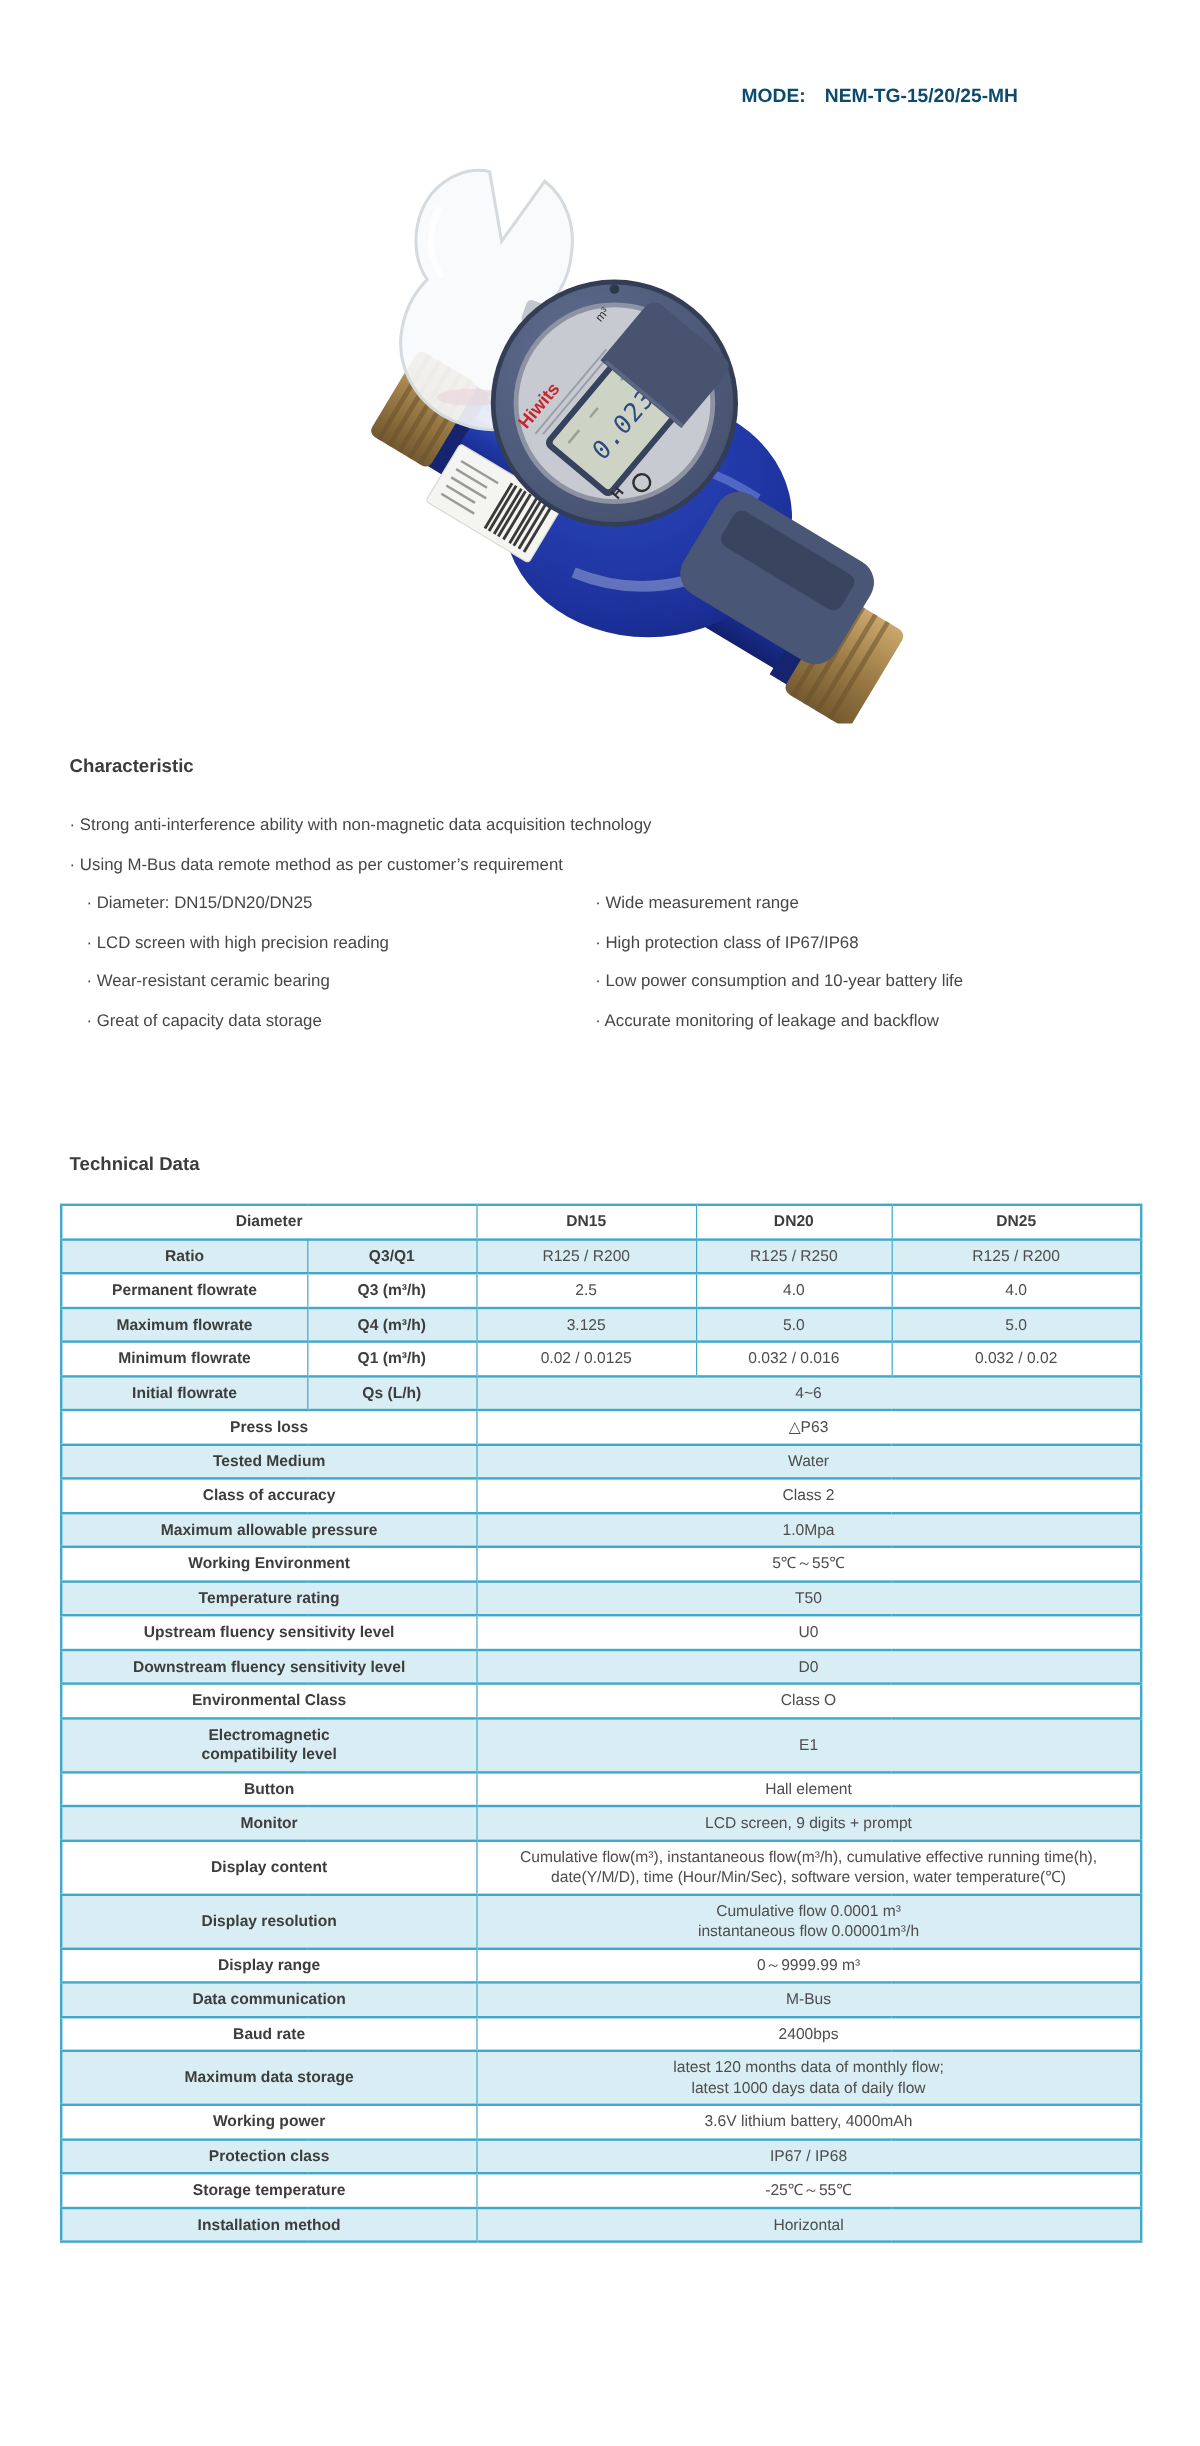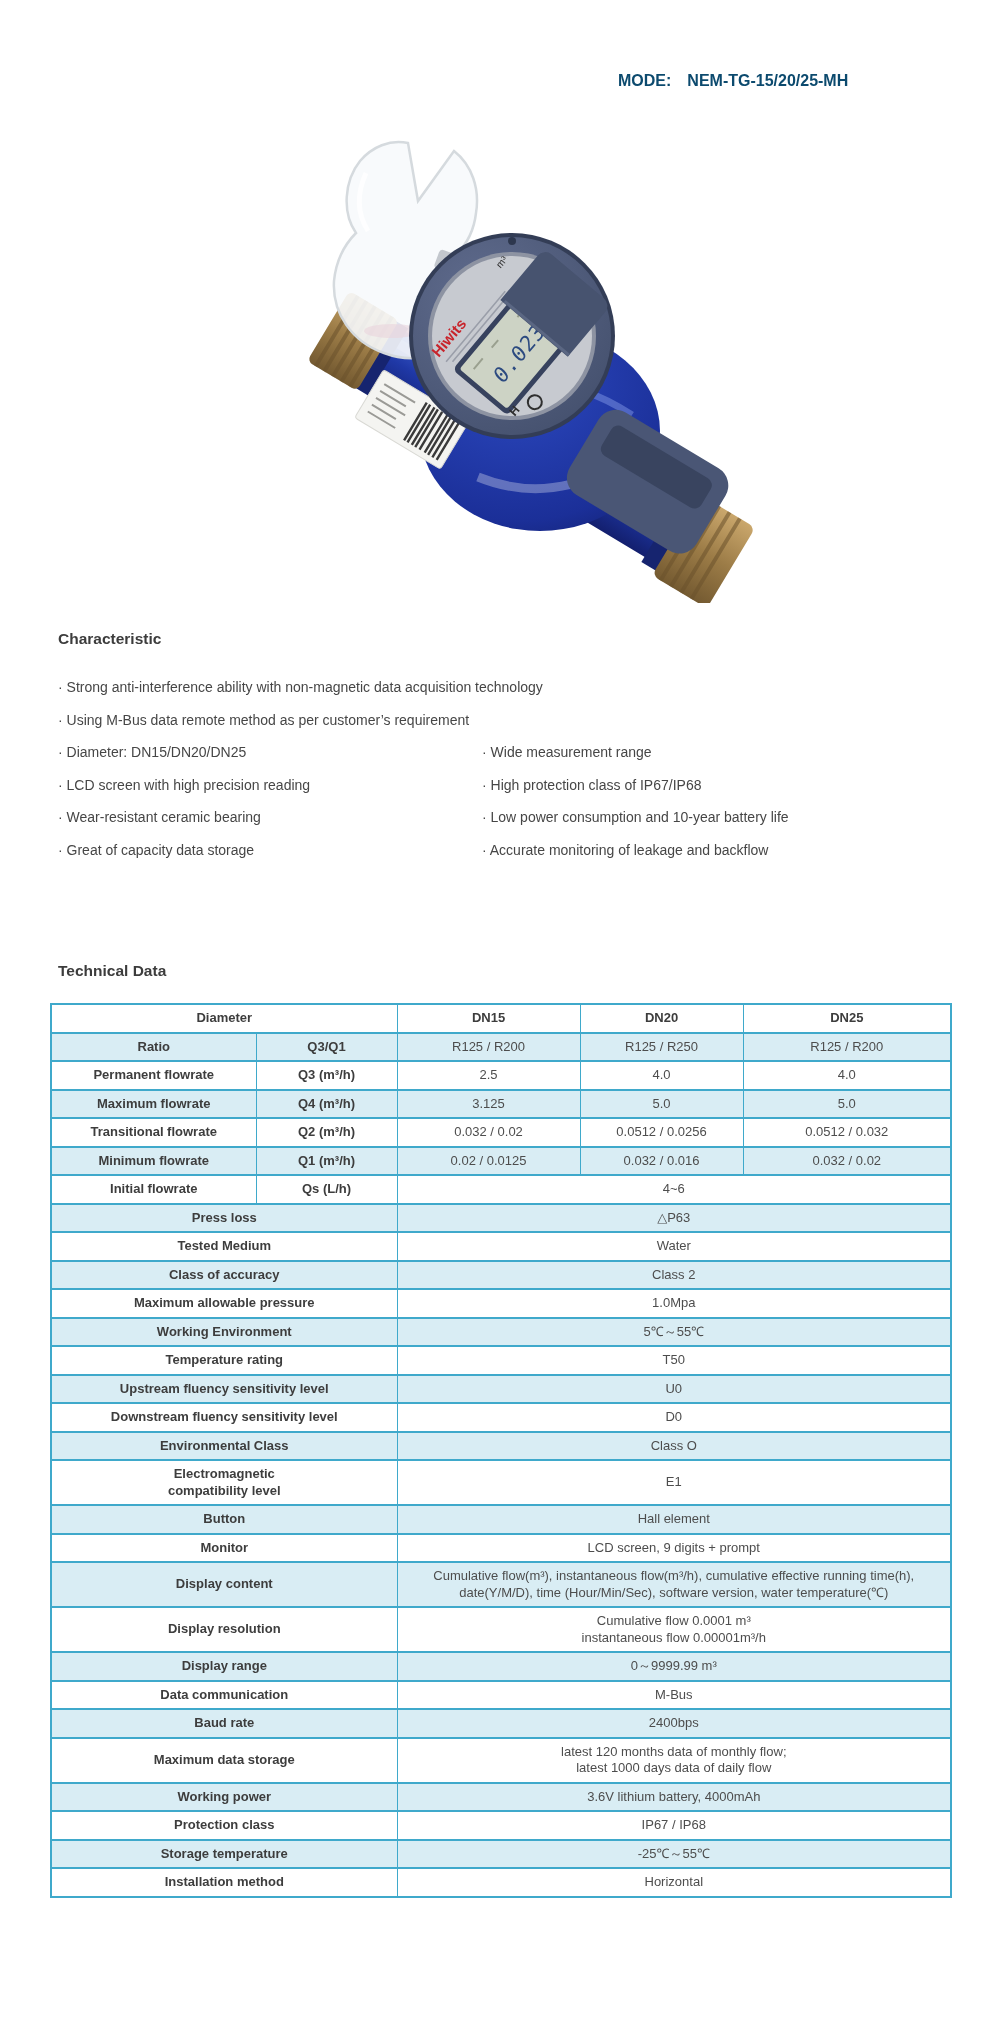--- a/index.html
+++ b/index.html
@@ -8,21 +8,21 @@
     font-family:"Liberation Sans",sans-serif;color:#454545;overflow:hidden;
   }
   .abs{position:absolute;}
   .title-line{top:72px;left:618px;font-size:16px;font-weight:bold;color:#0c4a6e;white-space:nowrap;}
   .title-line .gap{display:inline-block;width:16px;}
   .heading{font-size:15.5px;font-weight:bold;color:#3c3c3c;}
   #char-head{top:630px;left:58px;}
   #tech-head{top:962px;left:58px;}
   #bullets{top:671px;left:58px;width:880px;font-size:14px;color:#464646;}
   .bullet-line{height:32.5px;line-height:32.5px;white-space:nowrap;}
-  .bullet-cols{display:grid;grid-template-columns:424px auto;}
+  .bullet-cols{display:grid;grid-template-columns:424px auto;margin-left:14px;}
   #spec-table{
     position:absolute;top:1003px;left:50px;width:900px;
     border-collapse:collapse;table-layout:fixed;border:2.2px solid #3fa9cb;
   }
   #spec-table td{
     border:1.5px solid #3fa9cb;border-top-width:2.2px;border-bottom-width:2.2px;
     font-size:13px;color:#4d4d4d;text-align:center;vertical-align:middle;
     padding:5px 6px;white-space:pre-line;line-height:16.5px;
   }
   #spec-table tr:nth-child(even) td{background:#d9edf4;}
@@ -176,27 +176,20 @@
         <td>4.0</td>
       </tr>
       <tr>
         <td class="b">Maximum flowrate</td>
         <td class="b">Q4 (m³/h)</td>
         <td>3.125</td>
         <td>5.0</td>
         <td>5.0</td>
       </tr>
       <tr>
-        <td class="b">Transitional flowrate</td>
-        <td class="b">Q2 (m³/h)</td>
-        <td>0.032 / 0.02</td>
-        <td>0.0512 / 0.0256</td>
-        <td>0.0512 / 0.032</td>
-      </tr>
-      <tr>
         <td class="b">Minimum flowrate</td>
         <td class="b">Q1 (m³/h)</td>
         <td>0.02 / 0.0125</td>
         <td>0.032 / 0.016</td>
         <td>0.032 / 0.02</td>
       </tr>
       <tr>
         <td class="b">Initial flowrate</td>
         <td class="b">Qs (L/h)</td>
         <td colspan="3">4~6</td>

